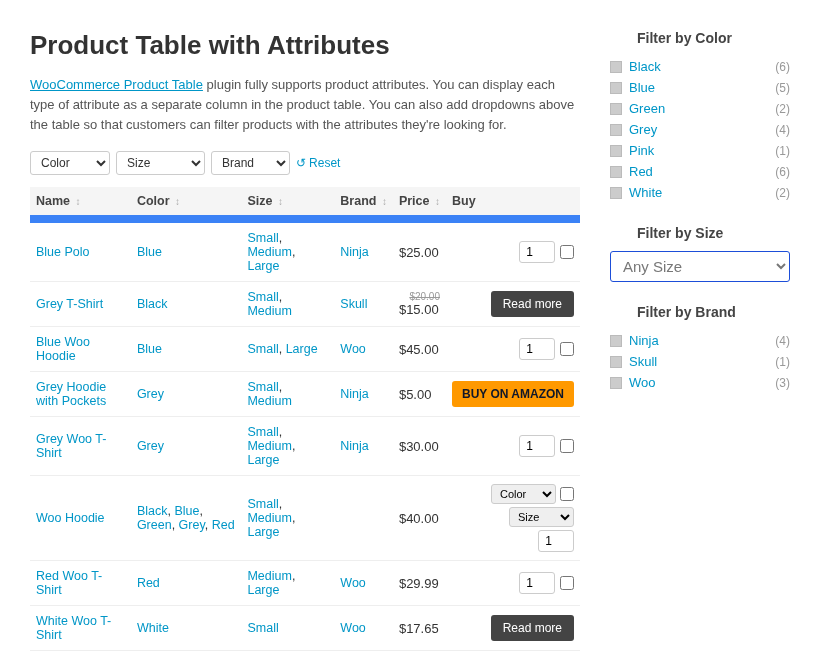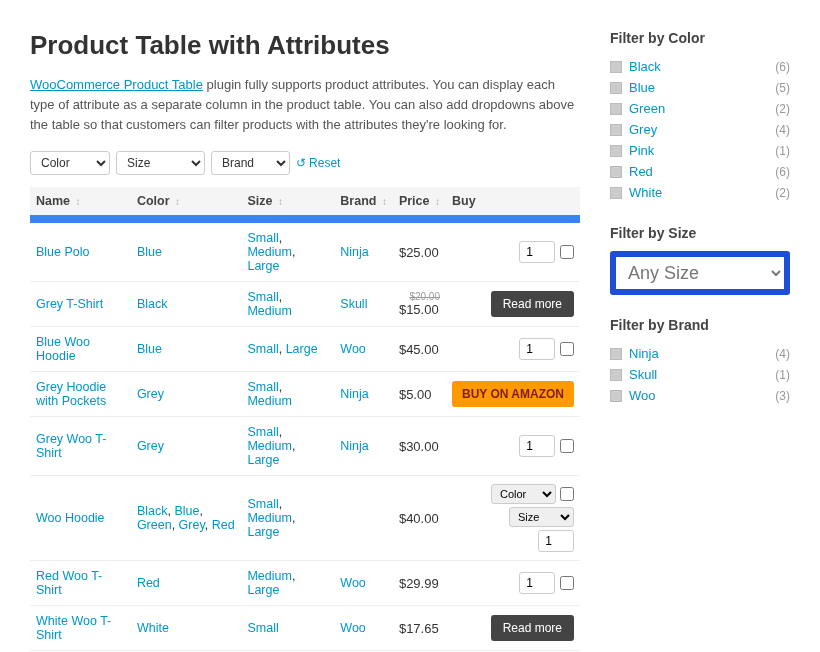--- a/index.html
+++ b/index.html
@@ -23,34 +23,34 @@
     tbody tr:last-child { border-bottom: none; }
     tbody td { padding: 8px 6px; vertical-align: middle; }
     td a { color: #0096C7; text-decoration: none; }
     .price-original { text-decoration: line-through; color: #999; display: block; font-size: 10px; text-align: right; }
     .price-sale { color: #333; font-size: 13px; }
     .price-regular { color: #333; font-size: 13px; }
     .buy-cell { display: flex; align-items: center; gap: 5px; justify-content: flex-end; flex-wrap: wrap; }
     .qty-input { width: 36px; border: 1px solid #ccc; border-radius: 3px; padding: 3px 4px; text-align: center; font-size: 12px; }
     .checkbox-input { width: 14px; height: 14px; }
     .btn-read-more { background: #444; color: #fff; border: none; padding: 6px 12px; font-size: 12px; border-radius: 3px; cursor: pointer; white-space: nowrap; }
-    .btn-amazon { background: #f90; color: #7f1d1d; border: none; padding: 6px 10px; font-size: 12px; border-radius: 3px; cursor: pointer; white-space: nowrap; font-weight: 600; }
+    .btn-amazon { background: #f90; color: #0f172a; border: none; padding: 6px 10px; font-size: 12px; border-radius: 3px; cursor: pointer; white-space: nowrap; font-weight: 600; }
     .woo-hoodie-buy { display: flex; flex-direction: column; align-items: flex-end; gap: 3px; }
     .woo-hoodie-buy select { font-size: 11px; padding: 2px 4px; border: 1px solid #ccc; border-radius: 3px; width: 65px; }
     .woo-hoodie-row { display: flex; align-items: center; gap: 4px; }
 
     
     .sidebar-section { margin-bottom: 22px; }
-    .sidebar-section h3 { font-size: 14px; font-weight: 600; color: #444; margin-bottom: 10px; }
+    .sidebar-section h3 { font-size: 14px; font-weight: 600; color: #444; margin-bottom: 10px; margin-left: 27px; }
     .color-list, .brand-list { list-style: none; }
     .color-list li, .brand-list li { display: flex; align-items: center; padding: 3px 0; font-size: 13px; color: #555; }
     .color-list li .color-swatch, .brand-list li .color-swatch { width: 12px; height: 12px; background: #ccc; border: 1px solid #bbb; display: inline-block; margin-right: 7px; flex-shrink: 0; }
     .color-list li .count, .brand-list li .count { margin-left: auto; color: #999; font-size: 12px; }
     .color-list li a, .brand-list li a { color: #0096C7; text-decoration: none; flex: 1; font-size: 13px; }
-    .size-select { width: 100%; padding: 5px 8px; border: 6px solid #1d4ed8; border-radius: 3px; font-size: 18px; color: #777; background: #fff; }
+    .size-select { width: 100%; padding: 5px 8px; border: 1px solid #1d4ed8; border-radius: 3px; font-size: 15px; color: #777; background: #fff; }
   </style>
 </head>
 <body>
 
 <div class="page-wrapper">
   <div class="main-content">
     <h1 class="page-title">Product Table with Attributes</h1>
     <p class="intro-text">
       <a href="#">WooCommerce Product Table</a><span> plugin fully supports product attributes. You can display each type of attribute as a separate column in the product table. You can also add dropdowns above the table so that customers can filter products with the attributes they're looking for.</span>
     </p>

